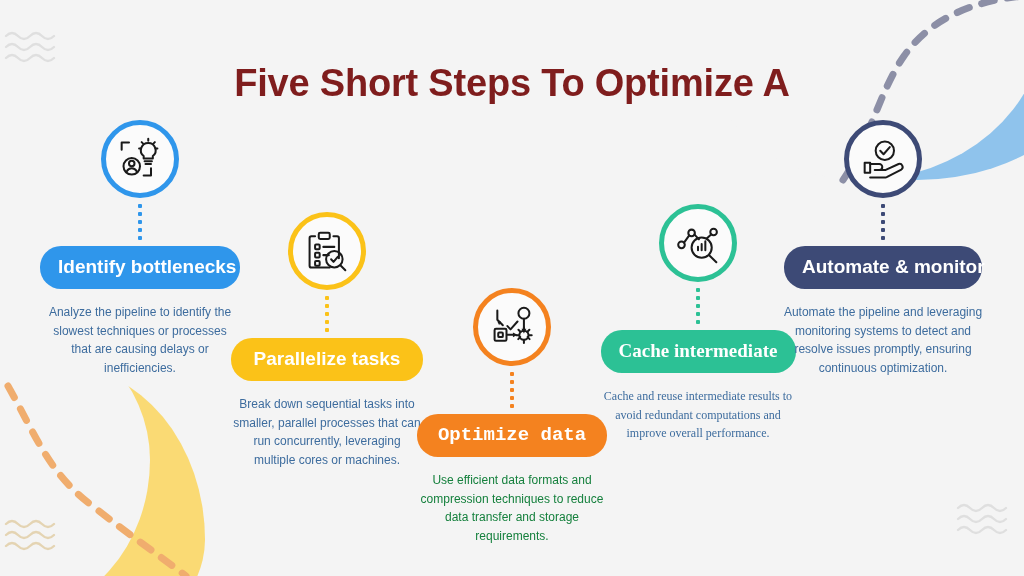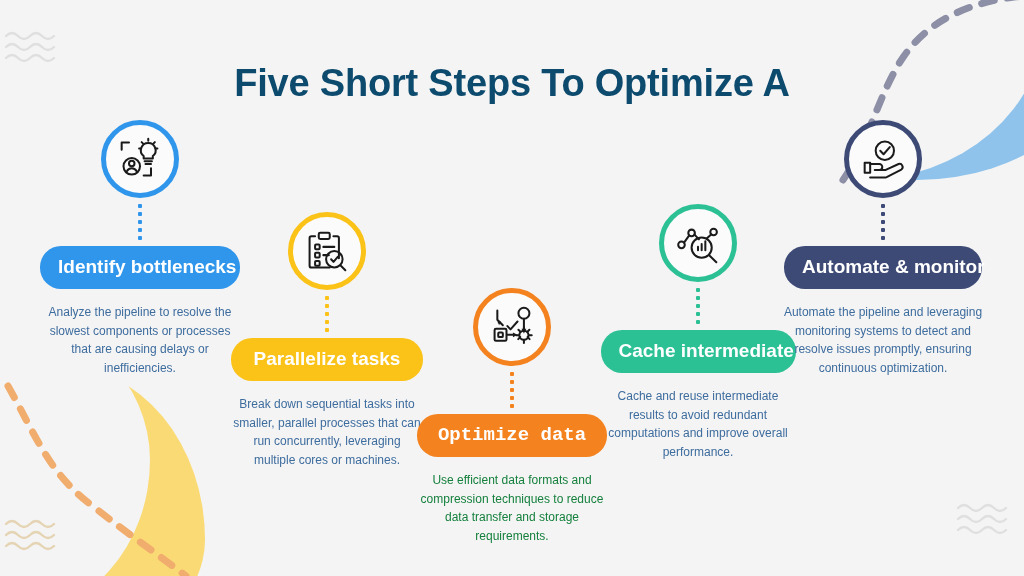--- a/index.html
+++ b/index.html
@@ -84,21 +84,21 @@
     color:#3d6c9e;
     font-size:12px; line-height:1.55;
     text-align:center;
     width:190px;
   }
 
   
   #step-1{ left:15px; top:120px; width:250px; }
   #step-2{ left:202px; top:212px; width:250px; }
   #step-3{ left:387px; top:288px; width:250px; }
-  #step-4{ left:573px; top:204px; width:250px; }
+  #step-4{ left:573px; top:204px; width:250px;font-family:Liberation Serif, serif; }
   #step-5{ left:758px; top:120px; width:250px; }
 
   #step-1 .pill{ width:200px; }
   #step-2 .pill{ width:192px; }
   #step-3 .pill{ width:190px;font-family:Liberation Mono, monospace; }
   #step-4 .pill{ width:195px; }
   #step-5 .pill{ width:198px; }
 
   #step-4 .desc{ width:198px; }
   #step-5 .desc{ width:200px; }
@@ -139,21 +139,21 @@
 
   <svg class="waves waves-br" width="54" height="34">
     <g fill="none" stroke="#dcdcdc" stroke-width="2.4" stroke-linecap="round">
       <path d="M2 6 q6 -6 12 0 t12 0 t12 0 t12 0"></path>
       <path d="M2 17 q6 -6 12 0 t12 0 t12 0 t12 0"></path>
       <path d="M2 28 q6 -6 12 0 t12 0 t12 0 t12 0"></path>
     </g>
   </svg>
 
   <div class="title" style="color: rgb(17, 90, 158);">
-    <div style="color: #0c4a6e;">Five Short Steps To Optimize A</div>
+    <div style="color: #7f1d1d;">Five Short Steps To Optimize A</div>
   </div>
 
   <div class="step" id="step-1">
     <div class="circle" style="border: 5px solid rgb(47, 150, 235);">
       <svg width="44" height="44" viewBox="0 0 48 48">
         <g fill="none" stroke="#1a1a1a" stroke-width="2.2" stroke-linecap="round" stroke-linejoin="round">
           <path d="M4 14 V6 H12"></path>
           <path d="M36 34 V42 H28"></path>
           <circle cx="15" cy="32" r="9"></circle>
           <circle cx="15" cy="29" r="3"></circle>
@@ -165,21 +165,21 @@
       </svg>
     </div>
     <div class="connector">
       <i style="background: rgb(47, 150, 235);"></i>
         <i style="background: rgb(47, 150, 235);"></i>
         <i style="background: rgb(47, 150, 235);"></i>
         <i style="background: rgb(47, 150, 235);"></i>
         <i style="background: rgb(47, 150, 235);"></i>
     </div>
     <div class="pill" style="background: rgb(47, 150, 235);">Identify bottlenecks</div>
-    <div class="desc" style="color: rgb(61, 108, 158);">Analyze the pipeline to resolve the slowest components or processes that are causing delays or inefficiencies.</div>
+    <div class="desc" style="color: rgb(61, 108, 158);">Analyze the pipeline to identify the slowest techniques or processes that are causing delays or inefficiencies.</div>
   </div>
 
   <div class="step" id="step-2">
     <div class="circle" style="border: 5px solid rgb(251, 194, 24);">
       <svg width="44" height="44" viewBox="0 0 48 48">
         <g fill="none" stroke="#1a1a1a" stroke-width="2.2" stroke-linecap="round" stroke-linejoin="round">
           <path d="M31 8 h4 a2 2 0 0 1 2 2 v22 M11 8 H7 a2 2 0 0 0 -2 2 v30 a2 2 0 0 0 2 2 h20"></path>
           <rect x="15" y="4" width="12" height="7" rx="1.6"></rect>
           <rect x="11" y="17" width="5" height="5" rx="1"></rect>
           <rect x="11" y="26" width="5" height="5" rx="1"></rect>

